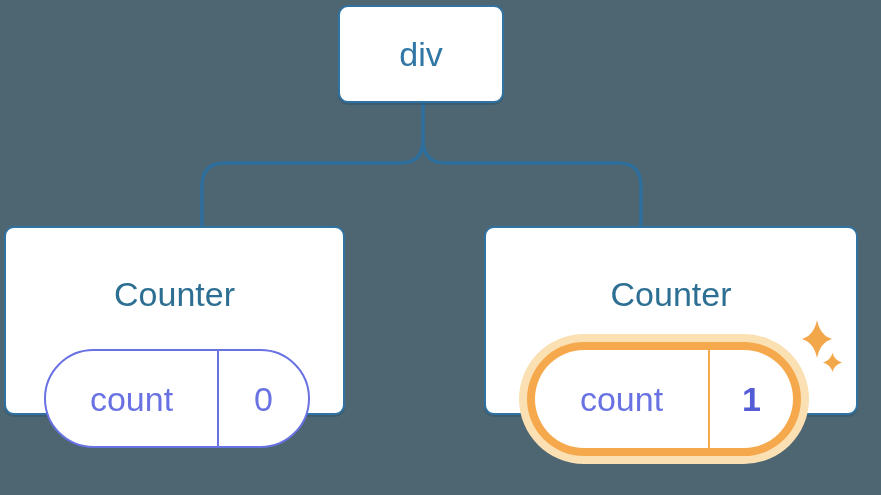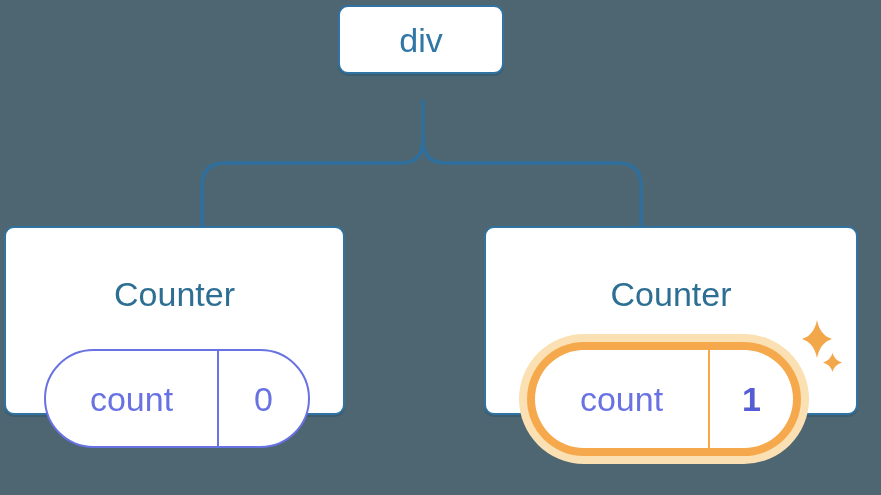--- a/index.html
+++ b/index.html
@@ -19,21 +19,21 @@
   }
   .connector-svg{position:absolute; left:0; top:0; pointer-events:none;}
   .connector-path{stroke:var(--connector,#2E6F9E); stroke-width:3.5; fill:none;}
 
   .node{
     position:absolute; background:#fff; box-sizing:border-box;
     border:2px solid var(--node-border,#3073A3); border-radius:10px;
     box-shadow:0 2px 0 rgba(32,78,110,0.35);
   }
   .root-node{
-    left:338px; top:5px; width:166px; height:69px;
+    left:338px; top:5px; width:166px; height:98px;
     display:flex; align-items:center; justify-content:center;
   }
   .root-label{
     color:var(--node-text,#3077A6); font-size:34px; font-weight:500; line-height:1;
   }
   .card{top:226px; height:189px;}
   .card-left{left:4px; width:341px;}
   .card-right{left:484px; width:374px;}
   .card-title{
     position:absolute; left:0; right:0; top:49px; text-align:center;

